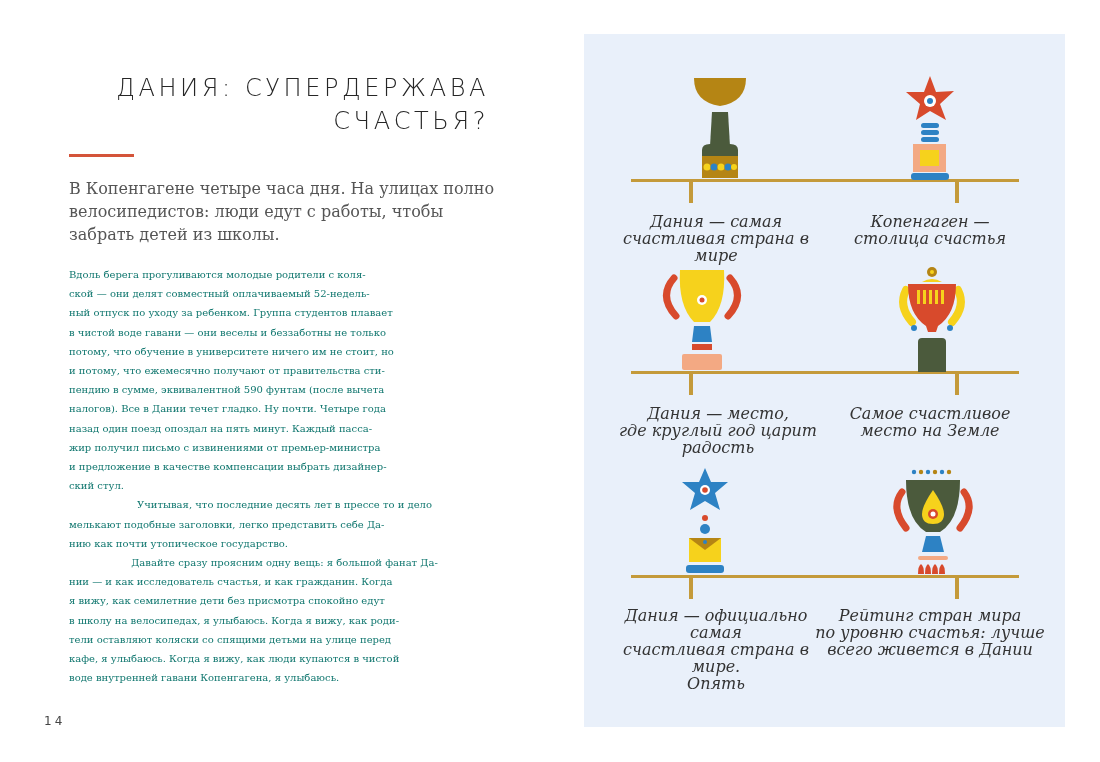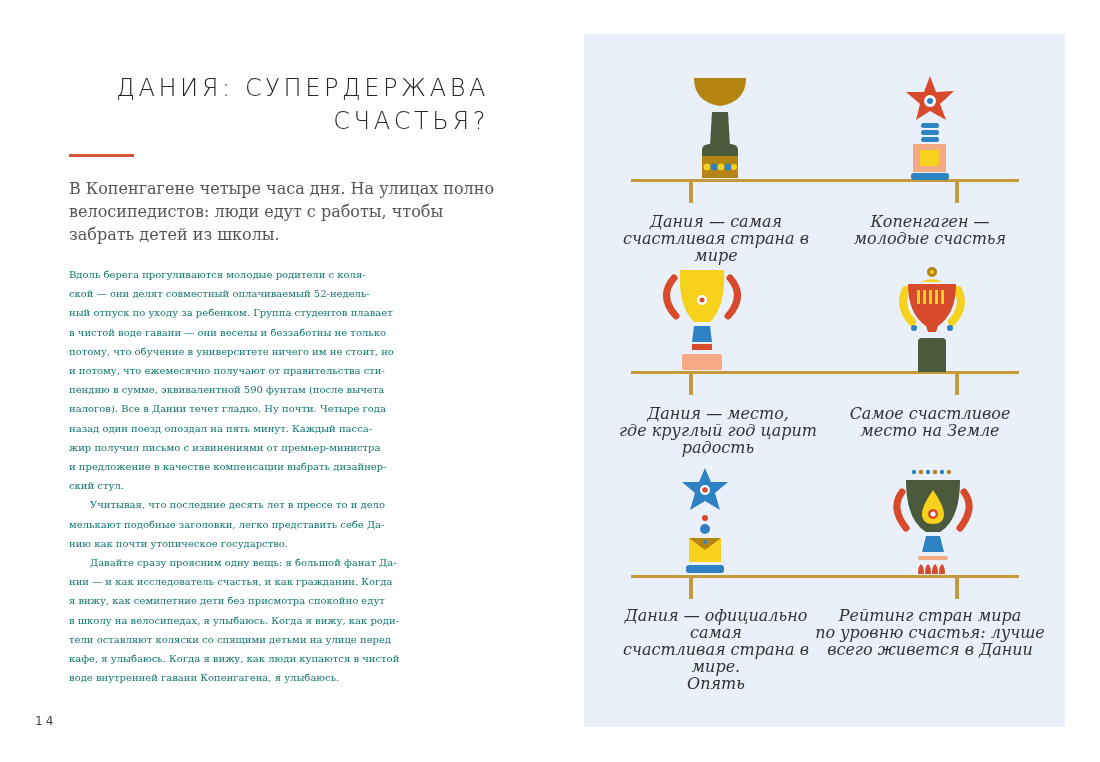--- a/index.html
+++ b/index.html
@@ -23,23 +23,23 @@
   .lead {
     position: absolute; left: 69px; top: 177px; width: 420px;
     font-size: 16px; line-height: 23px; color: #555555;
     margin: 0;
   }
   .lead span, .body-text span { display: block; white-space: nowrap; }
   .body-text {
     position: absolute; left: 69px; top: 265px; width: 410px;
     font-size: 10px; line-height: 19.2px; color: #0f766e; margin: 0;
   }
-  .body-text .indent { padding-left: 21px; }
+  .body-text .indent { padding-left: 21px; text-align: center; }
   .page-num {
-    position: absolute; left: 35px; top: 714px;
+    position: absolute; left: 44px; top: 714px;
     font-family: "DejaVu Sans", sans-serif; font-size: 12px; letter-spacing: 3px;
     color: #444;
     text-align: right;
   }
   .panel {
     position: absolute; left: 584px; top: 34px; width: 481px; height: 693px;
     background: #e9f0fa;
   }
   .shelf {
     position: absolute; left: 47px; width: 388px; height: 3px; background: #c49a3a;
@@ -194,21 +194,21 @@
     <path d="M44 106 Q44 98 47 96 Q50 98 50 106 Z" fill="#d84a2c"></path>
     <path d="M51 106 Q51 98 54 96 Q57 98 57 106 Z" fill="#d84a2c"></path>
   </svg>
 
   <div class="caption" style="left:17px; top:179px;">
     <span>Дания — самая</span>
     <span>счастливая страна в мире</span>
   </div>
   <div class="caption" style="left:231px; top:179px;">
     <span>Копенгаген —</span>
-    <span>молодые счастья</span>
+    <span>столица счастья</span>
   </div>
   <div class="caption" style="left:19px; top:371px;">
     <span>Дания — место,</span>
     <span>где круглый год царит радость</span>
   </div>
   <div class="caption" style="left:231px; top:371px;">
     <span>Самое счастливое</span>
     <span>место на Земле</span>
   </div>
   <div class="caption" style="left:17px; top:573px;">

